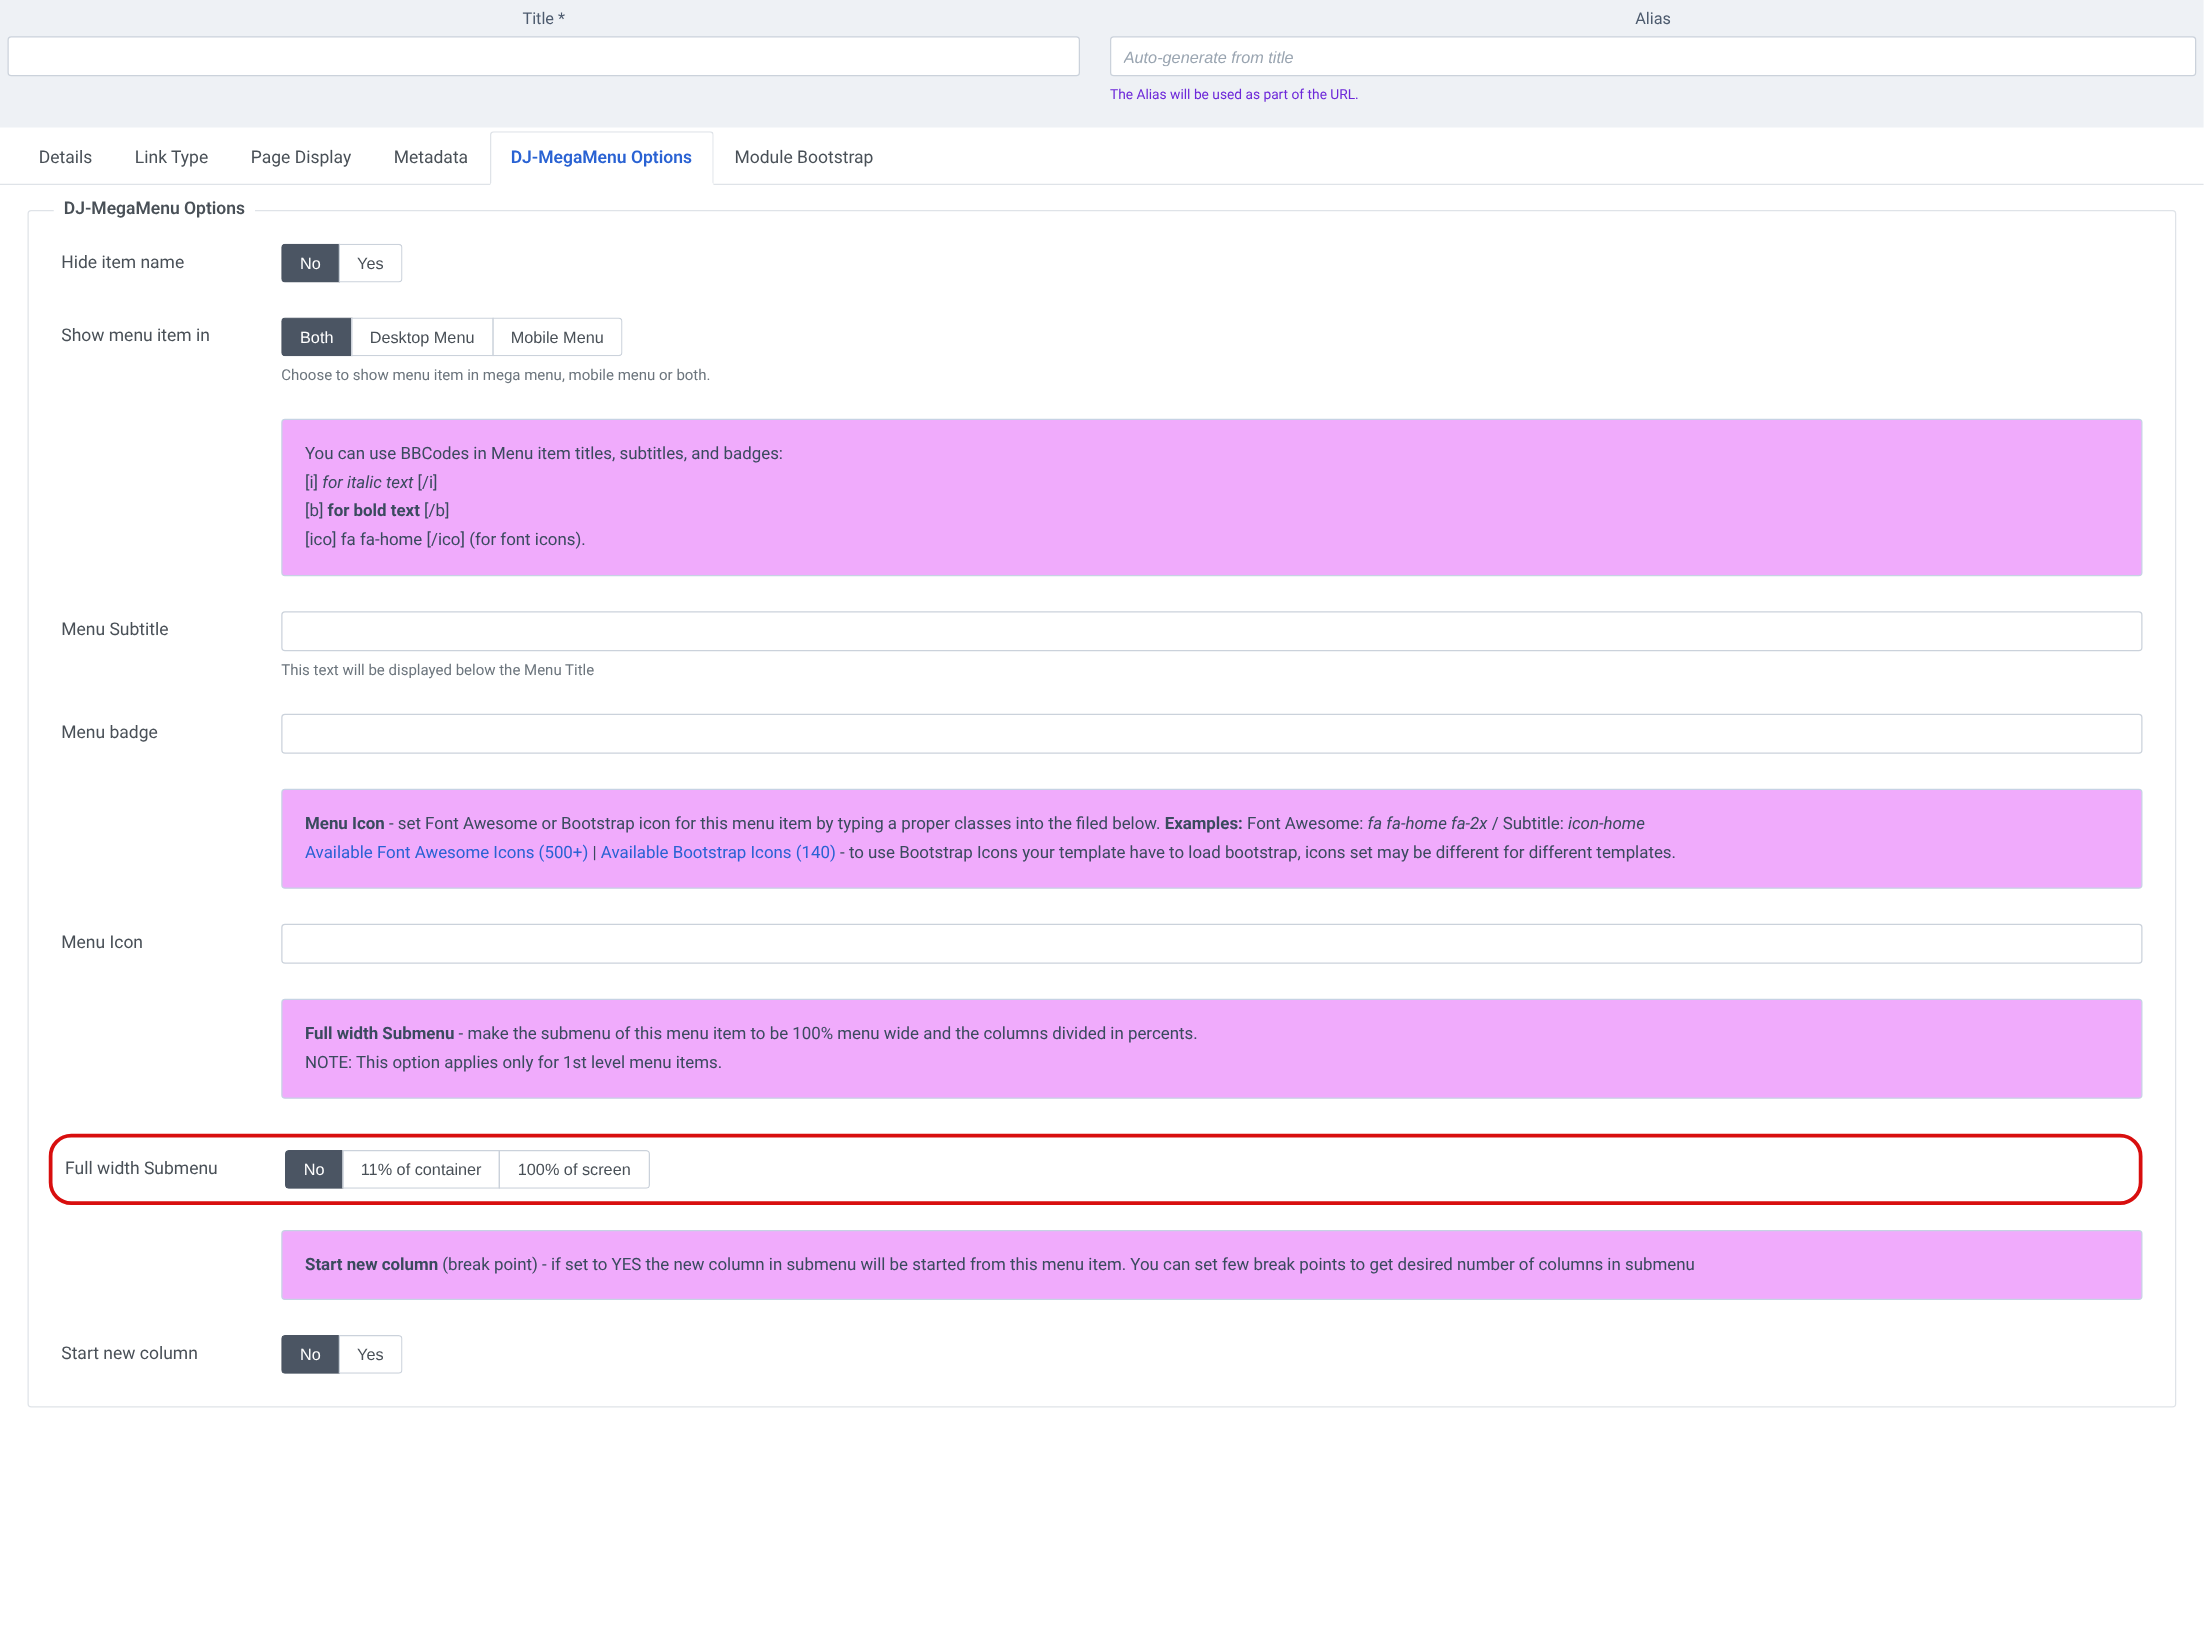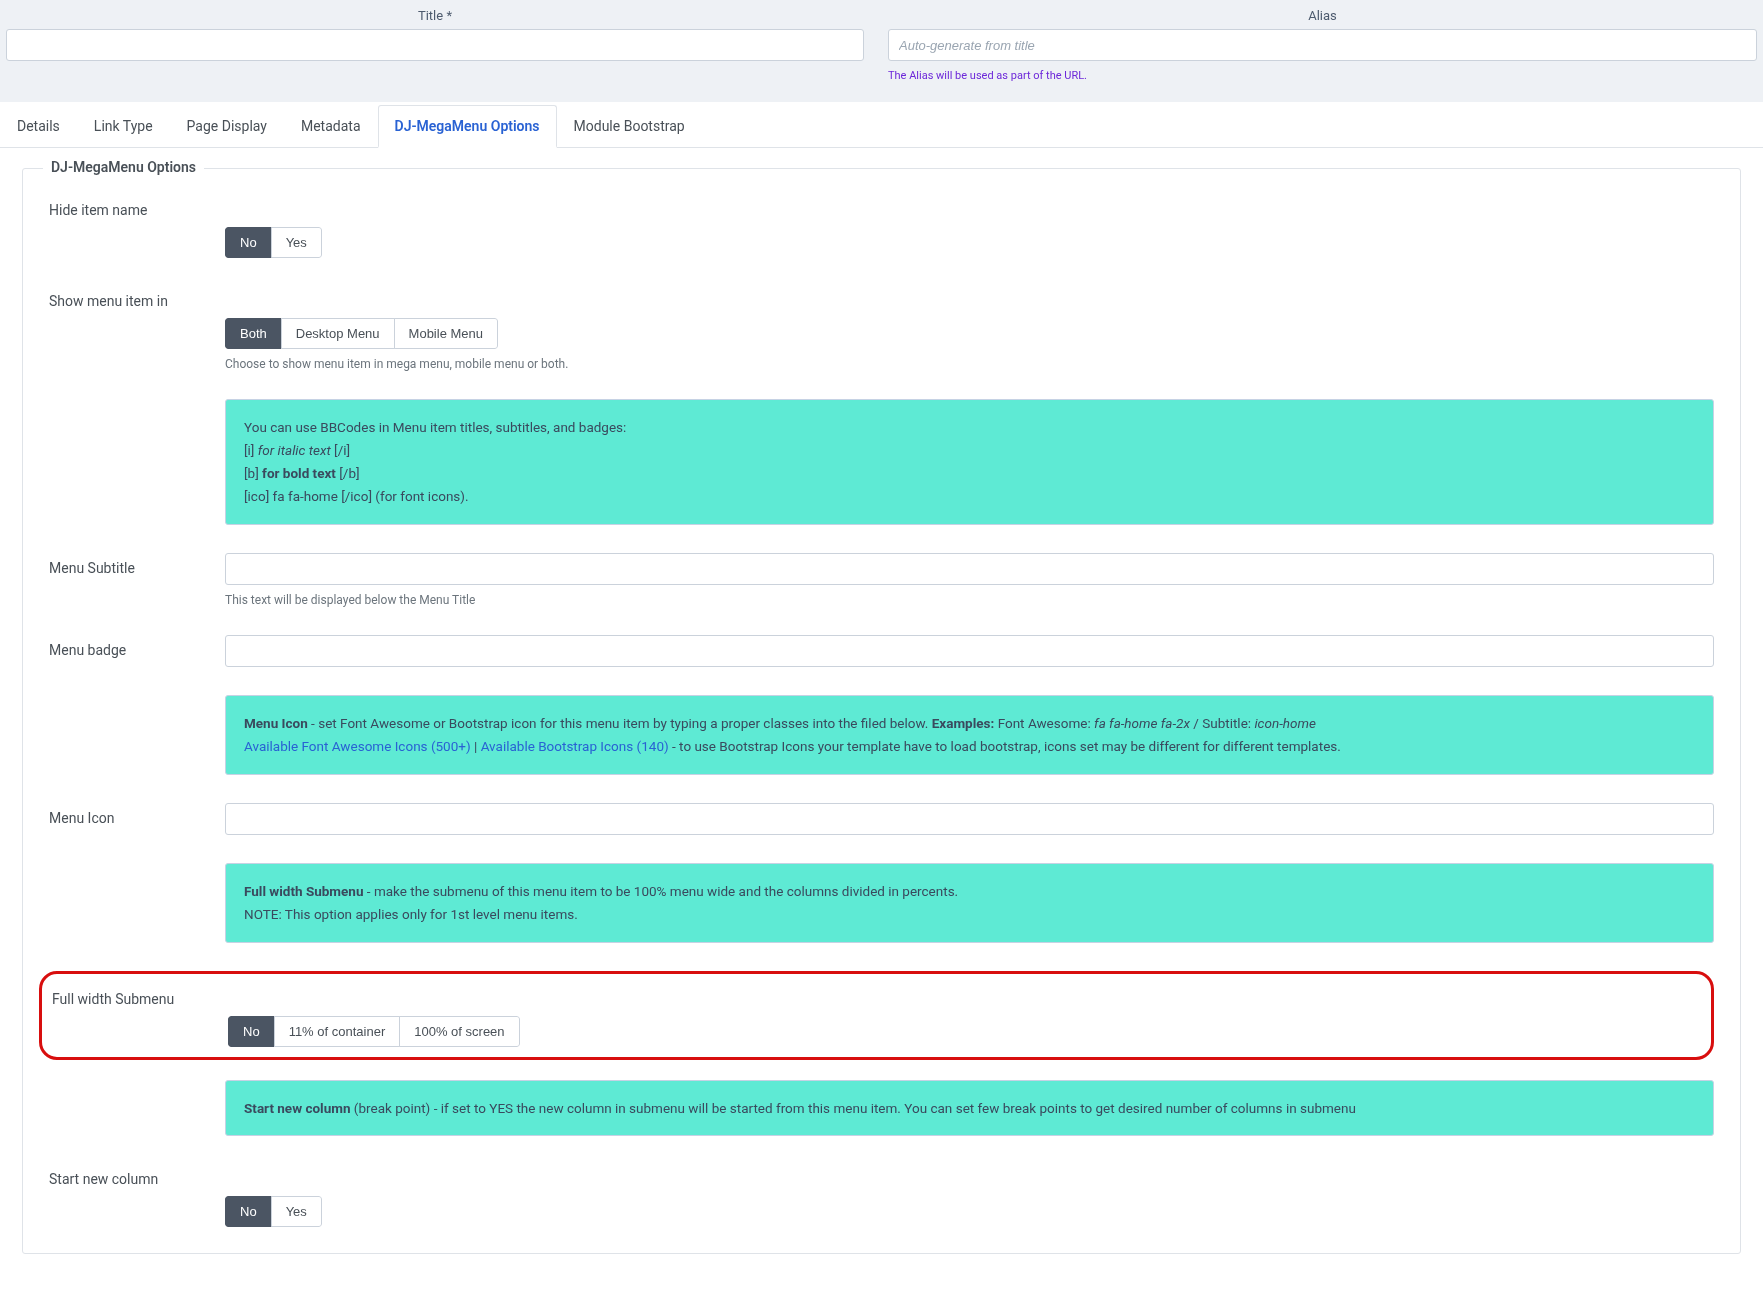--- a/index.html
+++ b/index.html
@@ -6,42 +6,42 @@
 body { font-family: -apple-system, BlinkMacSystemFont, "Segoe UI", Roboto, Arial, sans-serif; font-size: 14px; color: #495057; background: #fff; }
 
 .top-section { background: #eef1f5; padding: 8px 6px 20px 6px; display: flex; gap: 24px; }
 .top-field { flex: 0 0 49%; }
 .top-field:last-child { flex: 1; }
 .top-field label { display: block; font-size: 13px; color: #4d5b6e; margin-bottom: 6px; text-align: center; }
 .top-field input { width: 100%; height: 32px; padding: 6px 10px; border: 1px solid #cbd2db; border-radius: 3px; font-size: 13px; background: #fff; }
 .top-field input::placeholder { color: #9aa5b1; font-style: italic; }
 .top-field .hint { font-size: 11px; color: #6d28d9; margin-top: 8px; }
 
-.tabs-bar { border-bottom: 1px solid #dfe3e8; background: #fff; display: flex; margin-top: 2px; padding-left: 0; }
+.tabs-bar { border-bottom: 1px solid #dfe3e8; background: #fff; display: flex; margin-top: 2px; padding-left: 14px; }
 .tab { padding: 12px 16px; font-size: 14px; color: #495057; cursor: pointer; border-top: 1px solid transparent; border-left: 1px solid transparent; border-right: 1px solid transparent; position: relative; top: 1px; }
 .tab.active { color: #2962d3; font-weight: 600; border-top: 1px solid #dfe3e8; border-left: 1px solid #dfe3e8; border-right: 1px solid #dfe3e8; border-bottom: 2px solid #fff; background: #fff; border-radius: 3px 3px 0 0; }
 
 .content-wrap { padding: 20px 22px 40px 22px; }
 .fieldset { border: 1px solid #dfe3e8; border-radius: 3px; padding: 26px 26px 26px 26px; position: relative; }
 .fieldset-legend { position: absolute; top: -10px; left: 20px; background: #fff; padding: 0 8px; font-size: 14px; font-weight: 600; color: #495057; }
 
 .form-row { display: flex; align-items: flex-start; margin-bottom: 28px; }
 .form-row:last-child { margin-bottom: 0; }
 .form-label { width: 176px; font-size: 14px; color: #495057; padding-top: 7px; flex-shrink: 0; }
 .form-control-wrap { flex: 1; }
 .form-control-wrap input[type="text"] { width: 100%; height: 32px; padding: 6px 10px; border: 1px solid #cbd2db; border-radius: 3px; font-size: 13px; background: #fff; }
 .sub-hint { font-size: 12px; color: #6c757d; margin-top: 8px; }
 
-.btn-group { display: inline-flex; border-radius: 3px; overflow: hidden; margin-top: 32px; }
+.btn-group { display: inline-flex; border-radius: 3px; overflow: hidden; }
 .btn-group button { padding: 7px 14px; font-size: 13px; border: 1px solid #cbd2db; background: #fff; color: #495057; cursor: pointer; margin-left: -1px; }
 .btn-group button:first-child { margin-left: 0; border-radius: 3px 0 0 3px; }
 .btn-group button:last-child { border-radius: 0 3px 3px 0; }
 .btn-group button.active { background: #4b5563; color: #fff; border-color: #4b5563; }
 
-.info-box { background: #5eead4; border: 1px solid #c6d2e4; border-radius: 3px; padding: 16px 18px; margin-bottom: 28px; font-size: 13.5px; line-height: 1.7; color: #3a4a5e; }
+.info-box { background: #f0abfc; border: 1px solid #c6d2e4; border-radius: 3px; padding: 16px 18px; margin-bottom: 28px; font-size: 13.5px; line-height: 1.7; color: #3a4a5e; }
 .info-box strong { font-weight: 700; }
 .info-box em { font-style: italic; }
 .info-box a { color: #2962d3; text-decoration: none; }
 .info-box-indent { margin-left: 176px; }
 
 .highlight-outline { border: 3px solid #d80e0e; border-radius: 18px; padding: 10px 20px 10px 0; position: relative; margin-left: -10px; margin-bottom: 20px; }
 .highlight-outline .form-row { margin-bottom: 0; padding-left: 10px; }
 </style>
 </head>
 <body>

